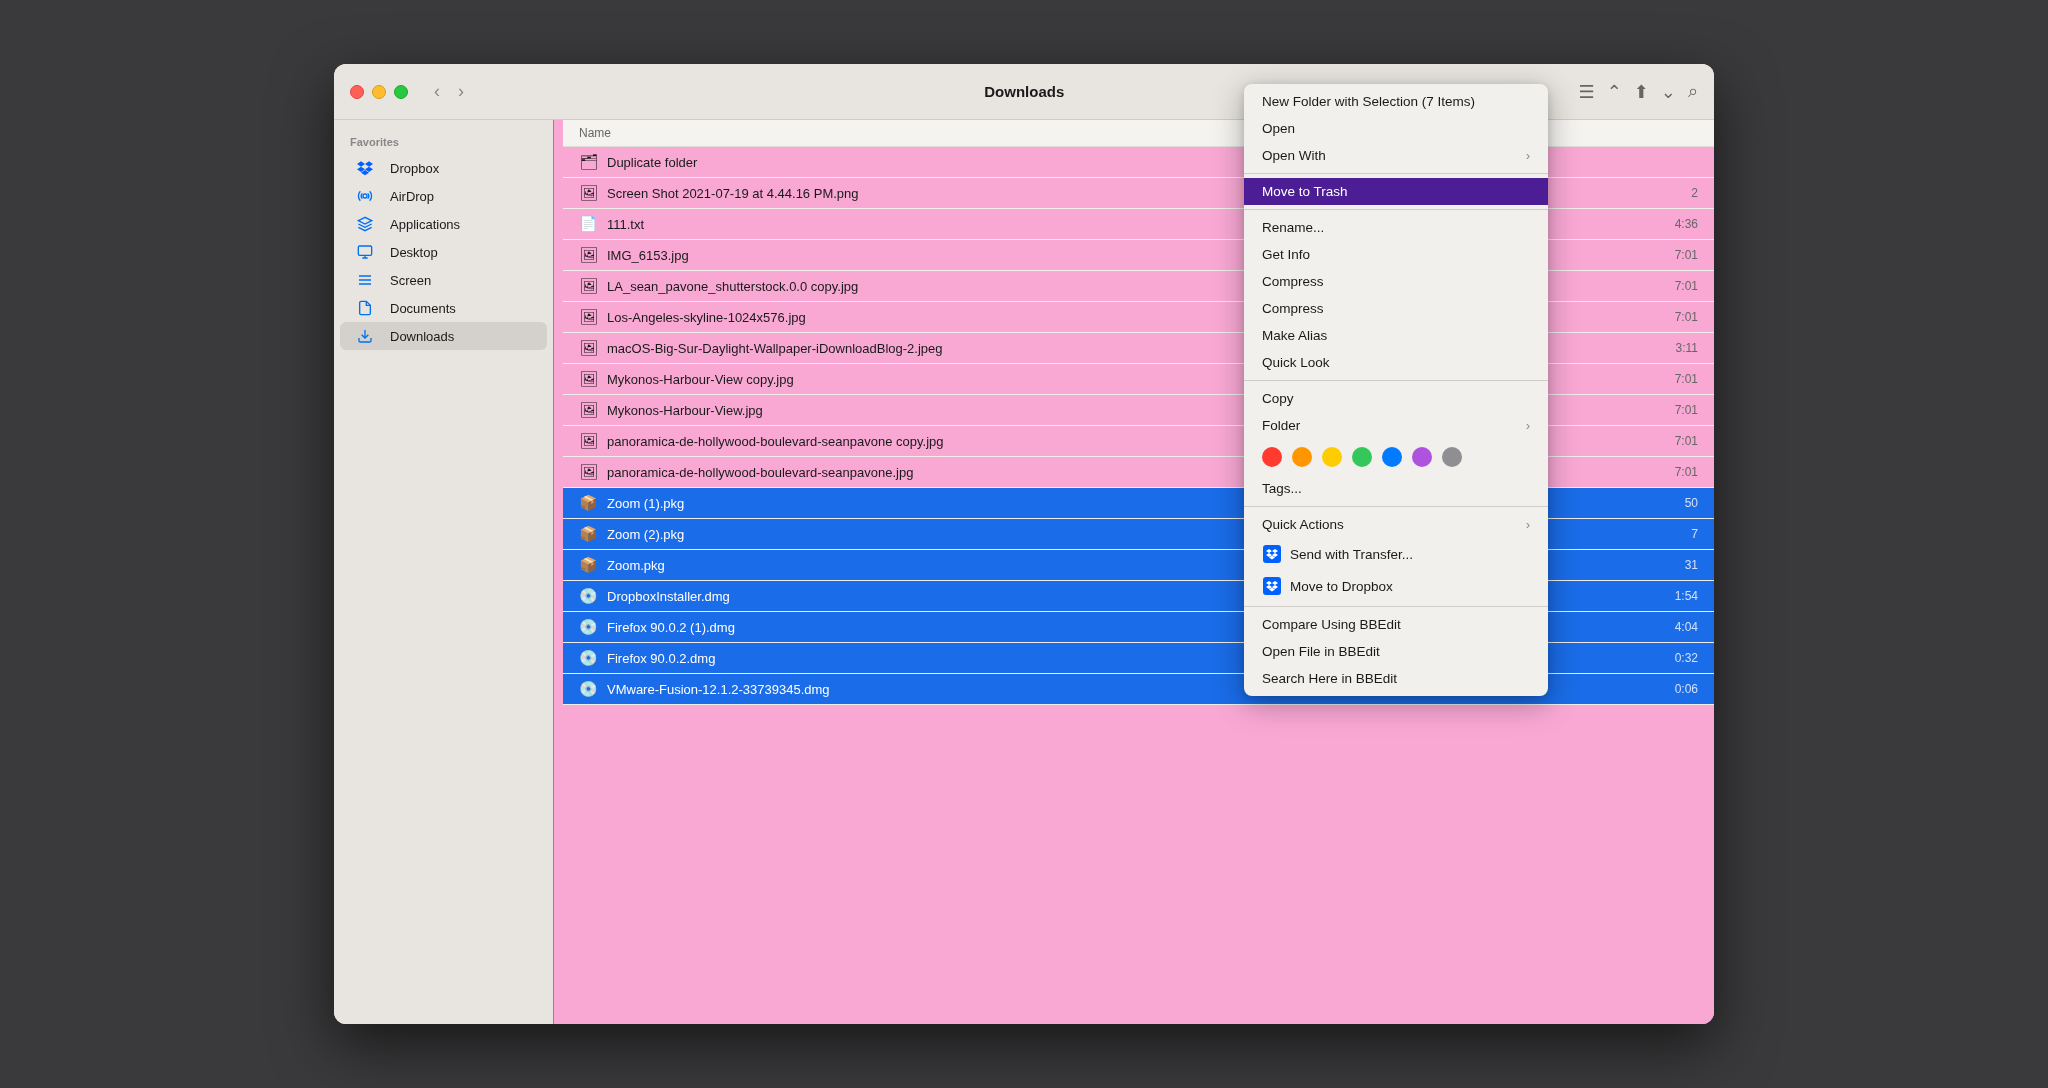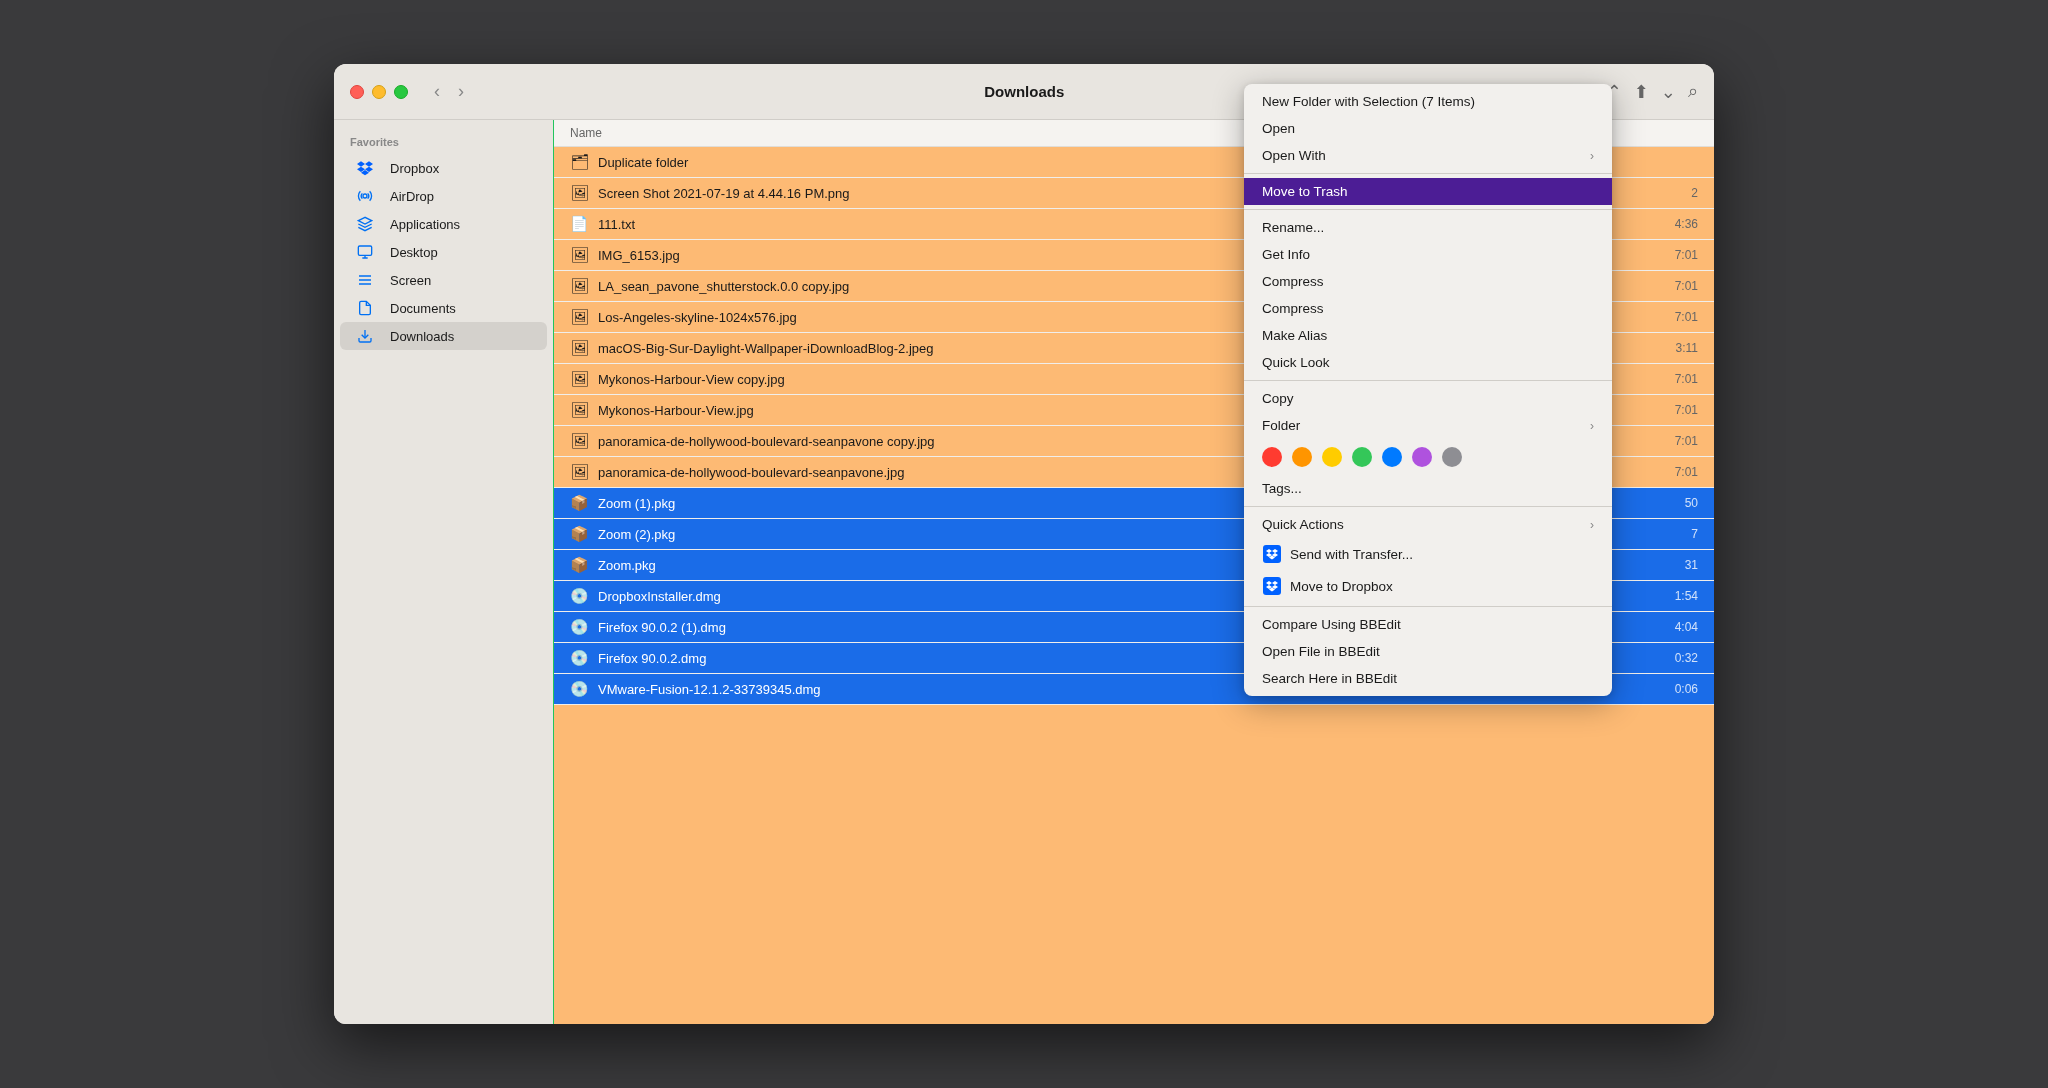--- a/index.html
+++ b/index.html
@@ -135,21 +135,22 @@
       display: flex;
       align-items: center;
       justify-content: center;
       font-size: 14px;
     }
 
     
     .file-list-area {
       flex: 1;
       overflow-y: auto;
-      background: #fdba74;
+      background: #f9a8d4;
+      padding-left: 9px;
     }
 
     .file-list-header {
       display: flex;
       align-items: center;
       padding: 6px 16px;
       border-bottom: 1px solid #e0ddd8;
       background: #f5f3f0;
       font-size: 12px;
       color: #666;
@@ -195,21 +196,21 @@
     }
 
     .file-date { flex: 2; text-align: right; font-size: 12px; color: #666; }
     .file-row.selected .file-date { color: rgba(255,255,255,0.8); }
 
     
     .context-menu {
       position: absolute;
       top: 20px;
       left: 910px;
-      width: 368px;
+      width: 304px;
       background: #f2f0ed;
       border-radius: 8px;
       box-shadow: 0 8px 32px rgba(0,0,0,0.3), 0 2px 8px rgba(0,0,0,0.15);
       z-index: 100;
       padding: 4px 0;
       font-size: 13.5px;
     }
 
     .menu-item {
       display: flex;

